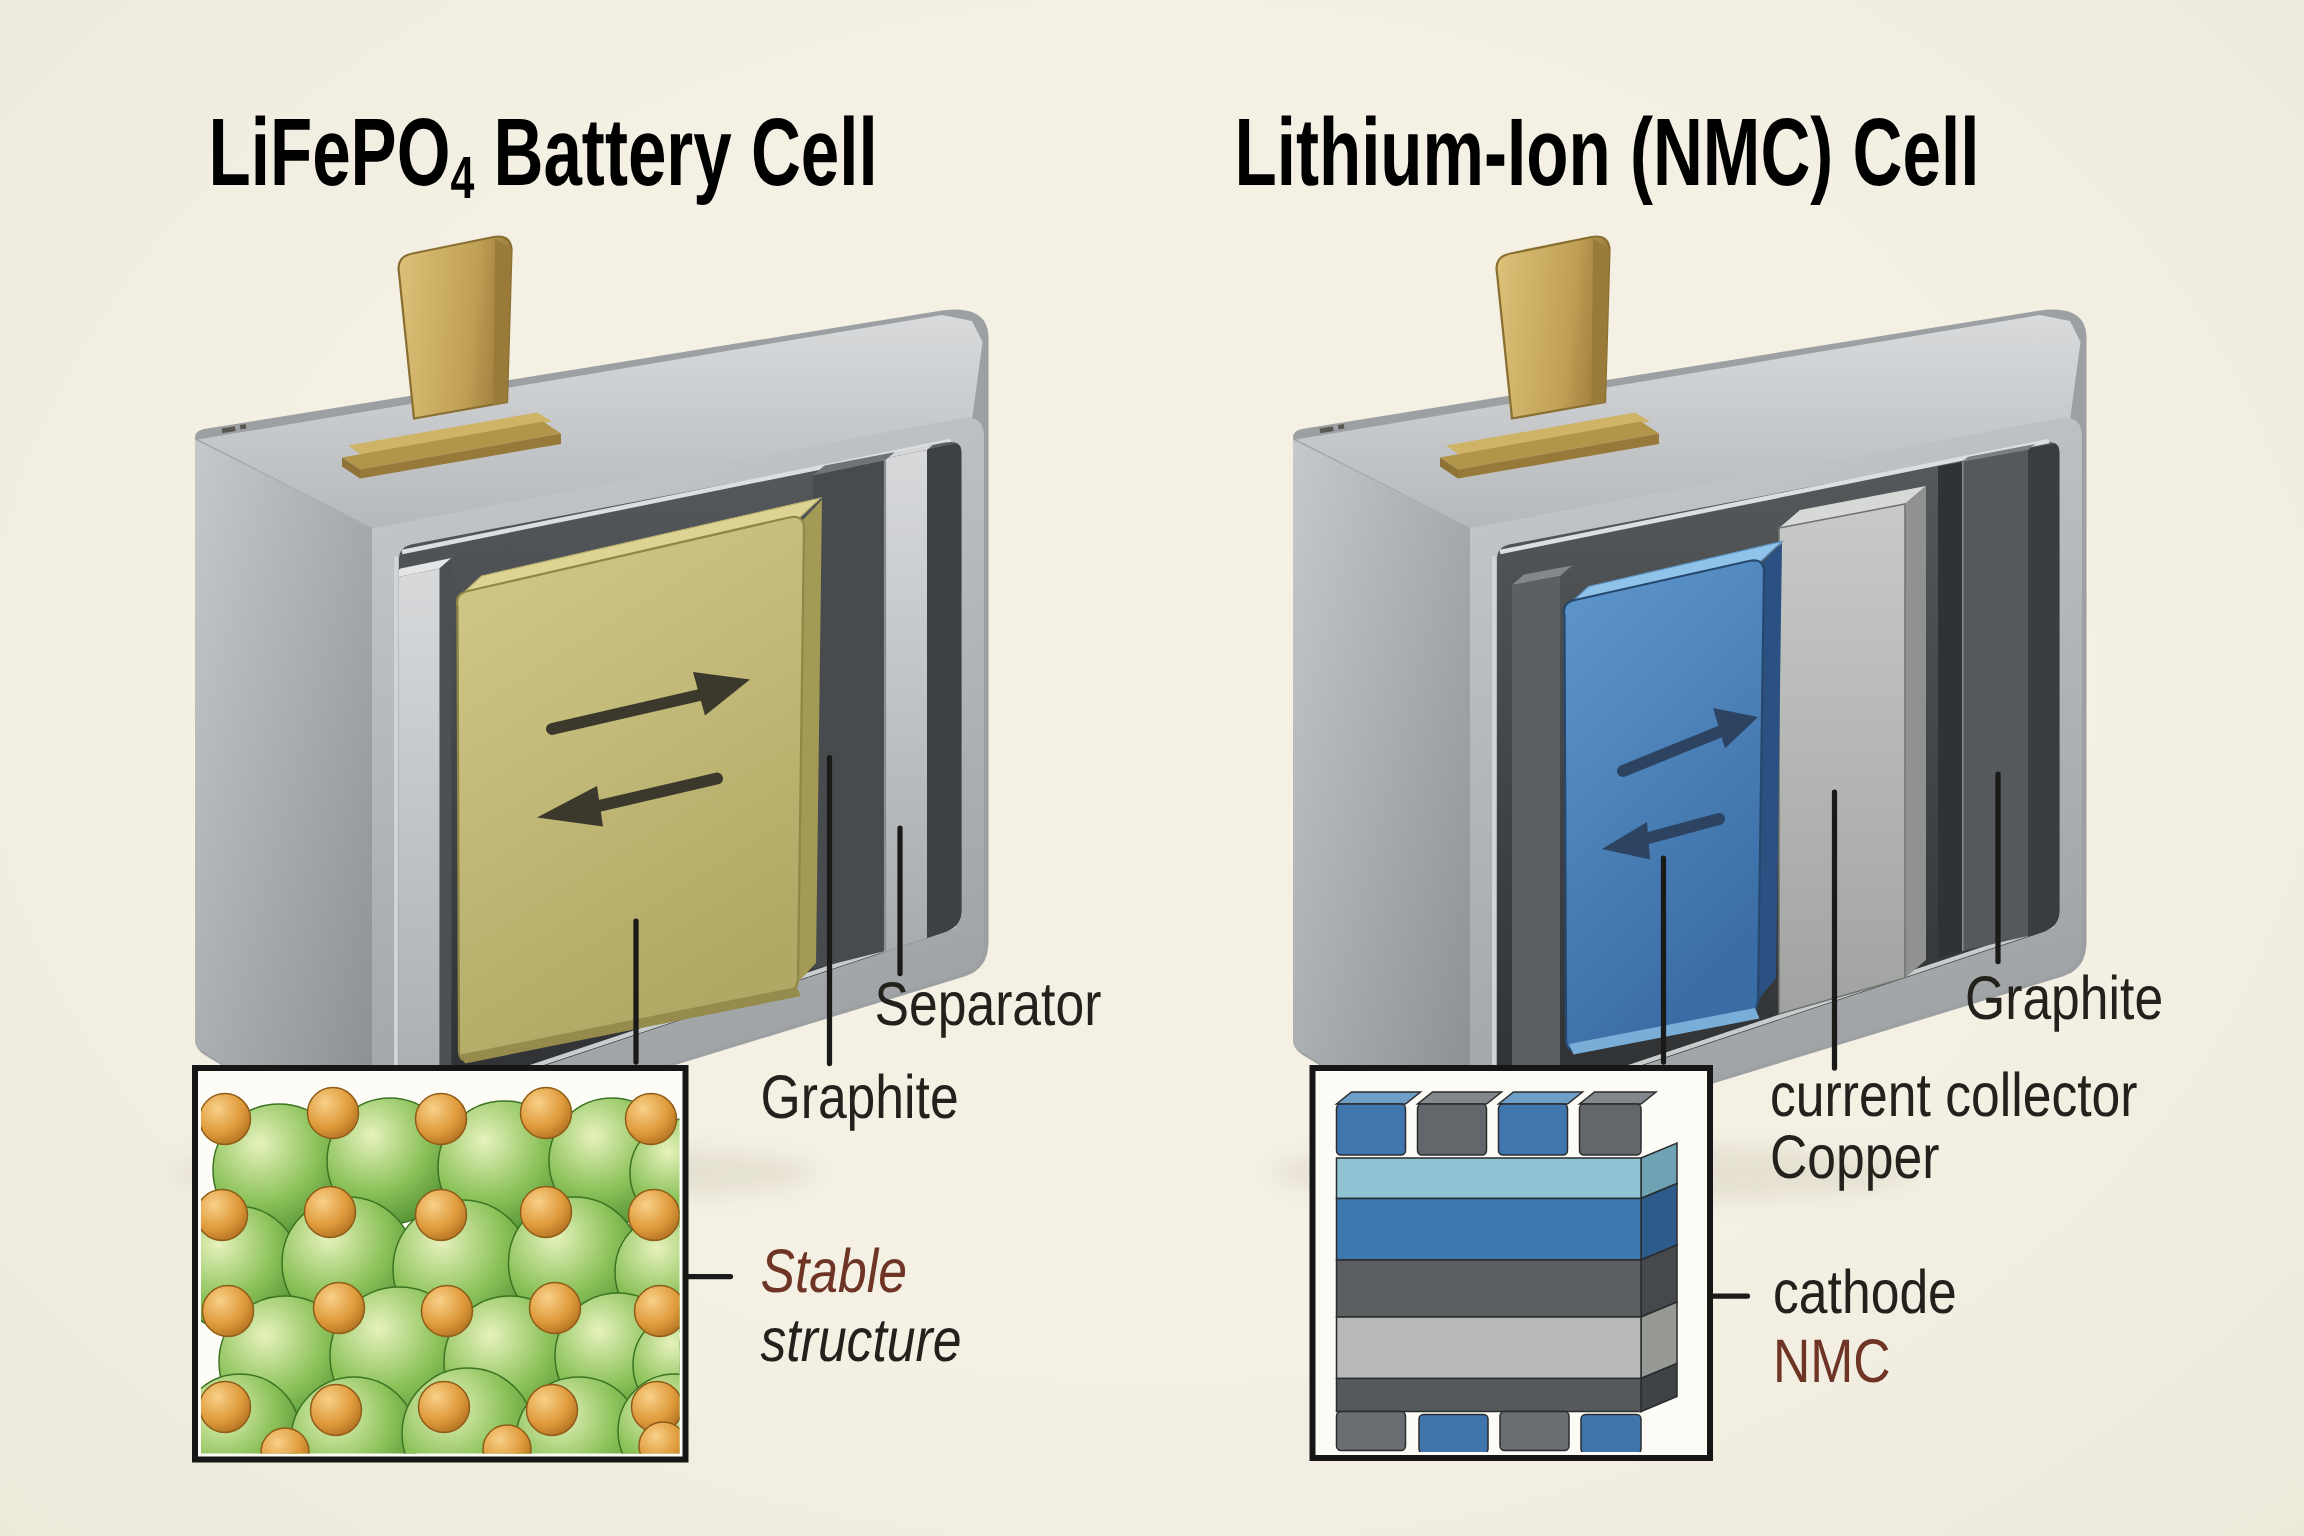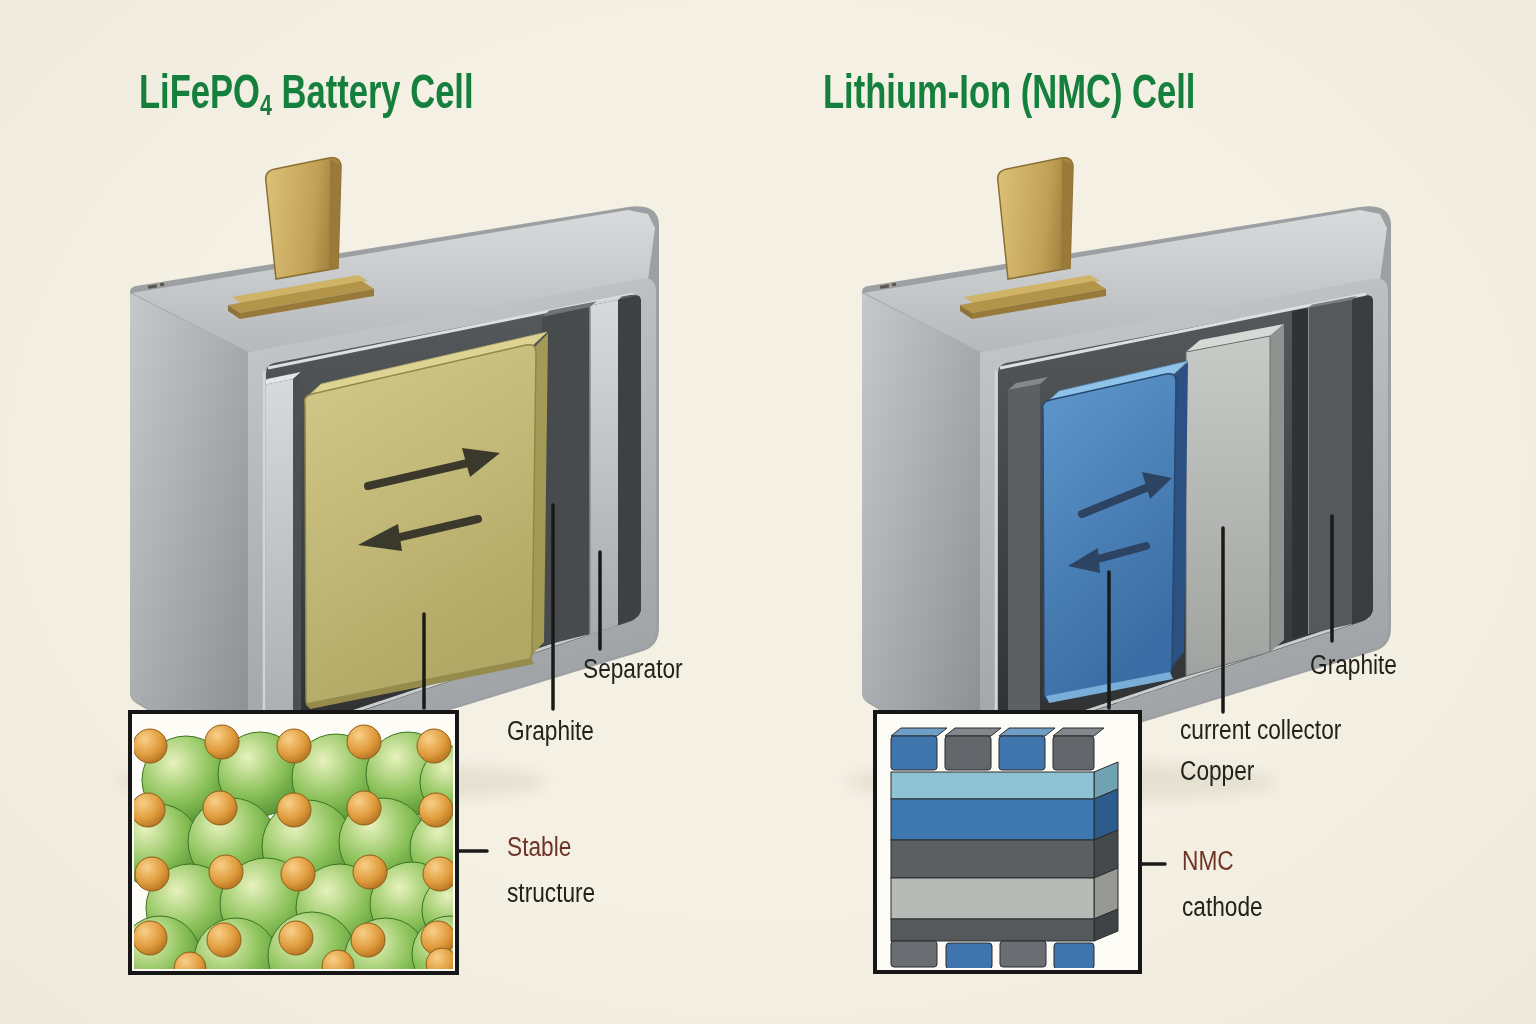--- a/index.html
+++ b/index.html
@@ -4,26 +4,26 @@
 <style>
   html,body{margin:0;padding:0;}
   body{
     width:1536px;height:1024px;position:relative;overflow:hidden;
     background:radial-gradient(ellipse at 50% 45%, #f4f0e4 55%, #ede9db 100%);
     font-family:"Liberation Sans", sans-serif;
   }
   .stage{position:absolute;inset:0;}
   svg{position:absolute;left:0;top:0;}
   .cell-title{
-    position:absolute;font-size:48px;font-weight:bold;color:#15803d;white-space:nowrap;
+    position:absolute;font-size:64px;font-weight:bold;color:#000000;white-space:nowrap;
   }
   .sqT{display:inline-block;transform:scaleX(.72);transform-origin:0 60%;}
   .sqL{display:inline-block;transform:scaleX(.84);transform-origin:0 60%;}
   .sub4{font-size:.62em;position:relative;top:.22em;}
-  .lbl{position:absolute;font-size:27px;color:#22211c;white-space:nowrap;line-height:46px;}
+  .lbl{position:absolute;font-size:41px;color:#22211c;white-space:nowrap;line-height:46px;}
   .lbl.small-lh{line-height:41px;}
   .maroon{color:#6e3425;}
 </style>
 </head>
 <body>
 
 <div class="stage">
 
 <svg width="1536" height="1024" viewBox="0 0 1536 1024">
   <defs>
@@ -294,32 +294,32 @@
   </div>
 
   <div class="lbl" style="left:583px;top:646px;">
     <span class="sqL">Separator</span>
   </div>
 
   <div class="lbl" style="left:507px;top:708px;">
     <span class="sqL">Graphite</span>
   </div>
 
-  <div class="lbl" style="left:507px;top:824px;">
+  <div class="lbl" style="left:507px;top:824px;font-style:italic;">
     <div><span class="sqL maroon">Stable</span></div>
     <div><span class="sqL">structure</span></div>
   </div>
 
   <div class="lbl" style="left:1310px;top:642px;">
     <span class="sqL">Graphite</span>
   </div>
 
   <div class="lbl small-lh" style="left:1180px;top:710px;">
     <div><span class="sqL">current collector</span></div>
     <div><span class="sqL">Copper</span></div>
   </div>
 
   <div class="lbl" style="left:1182px;top:838px;">
+    <div><span class="sqL">cathode</span></div>
     <div><span class="sqL maroon">NMC</span></div>
-    <div><span class="sqL">cathode</span></div>
   </div>
 
 </div>
 
 </body></html>

